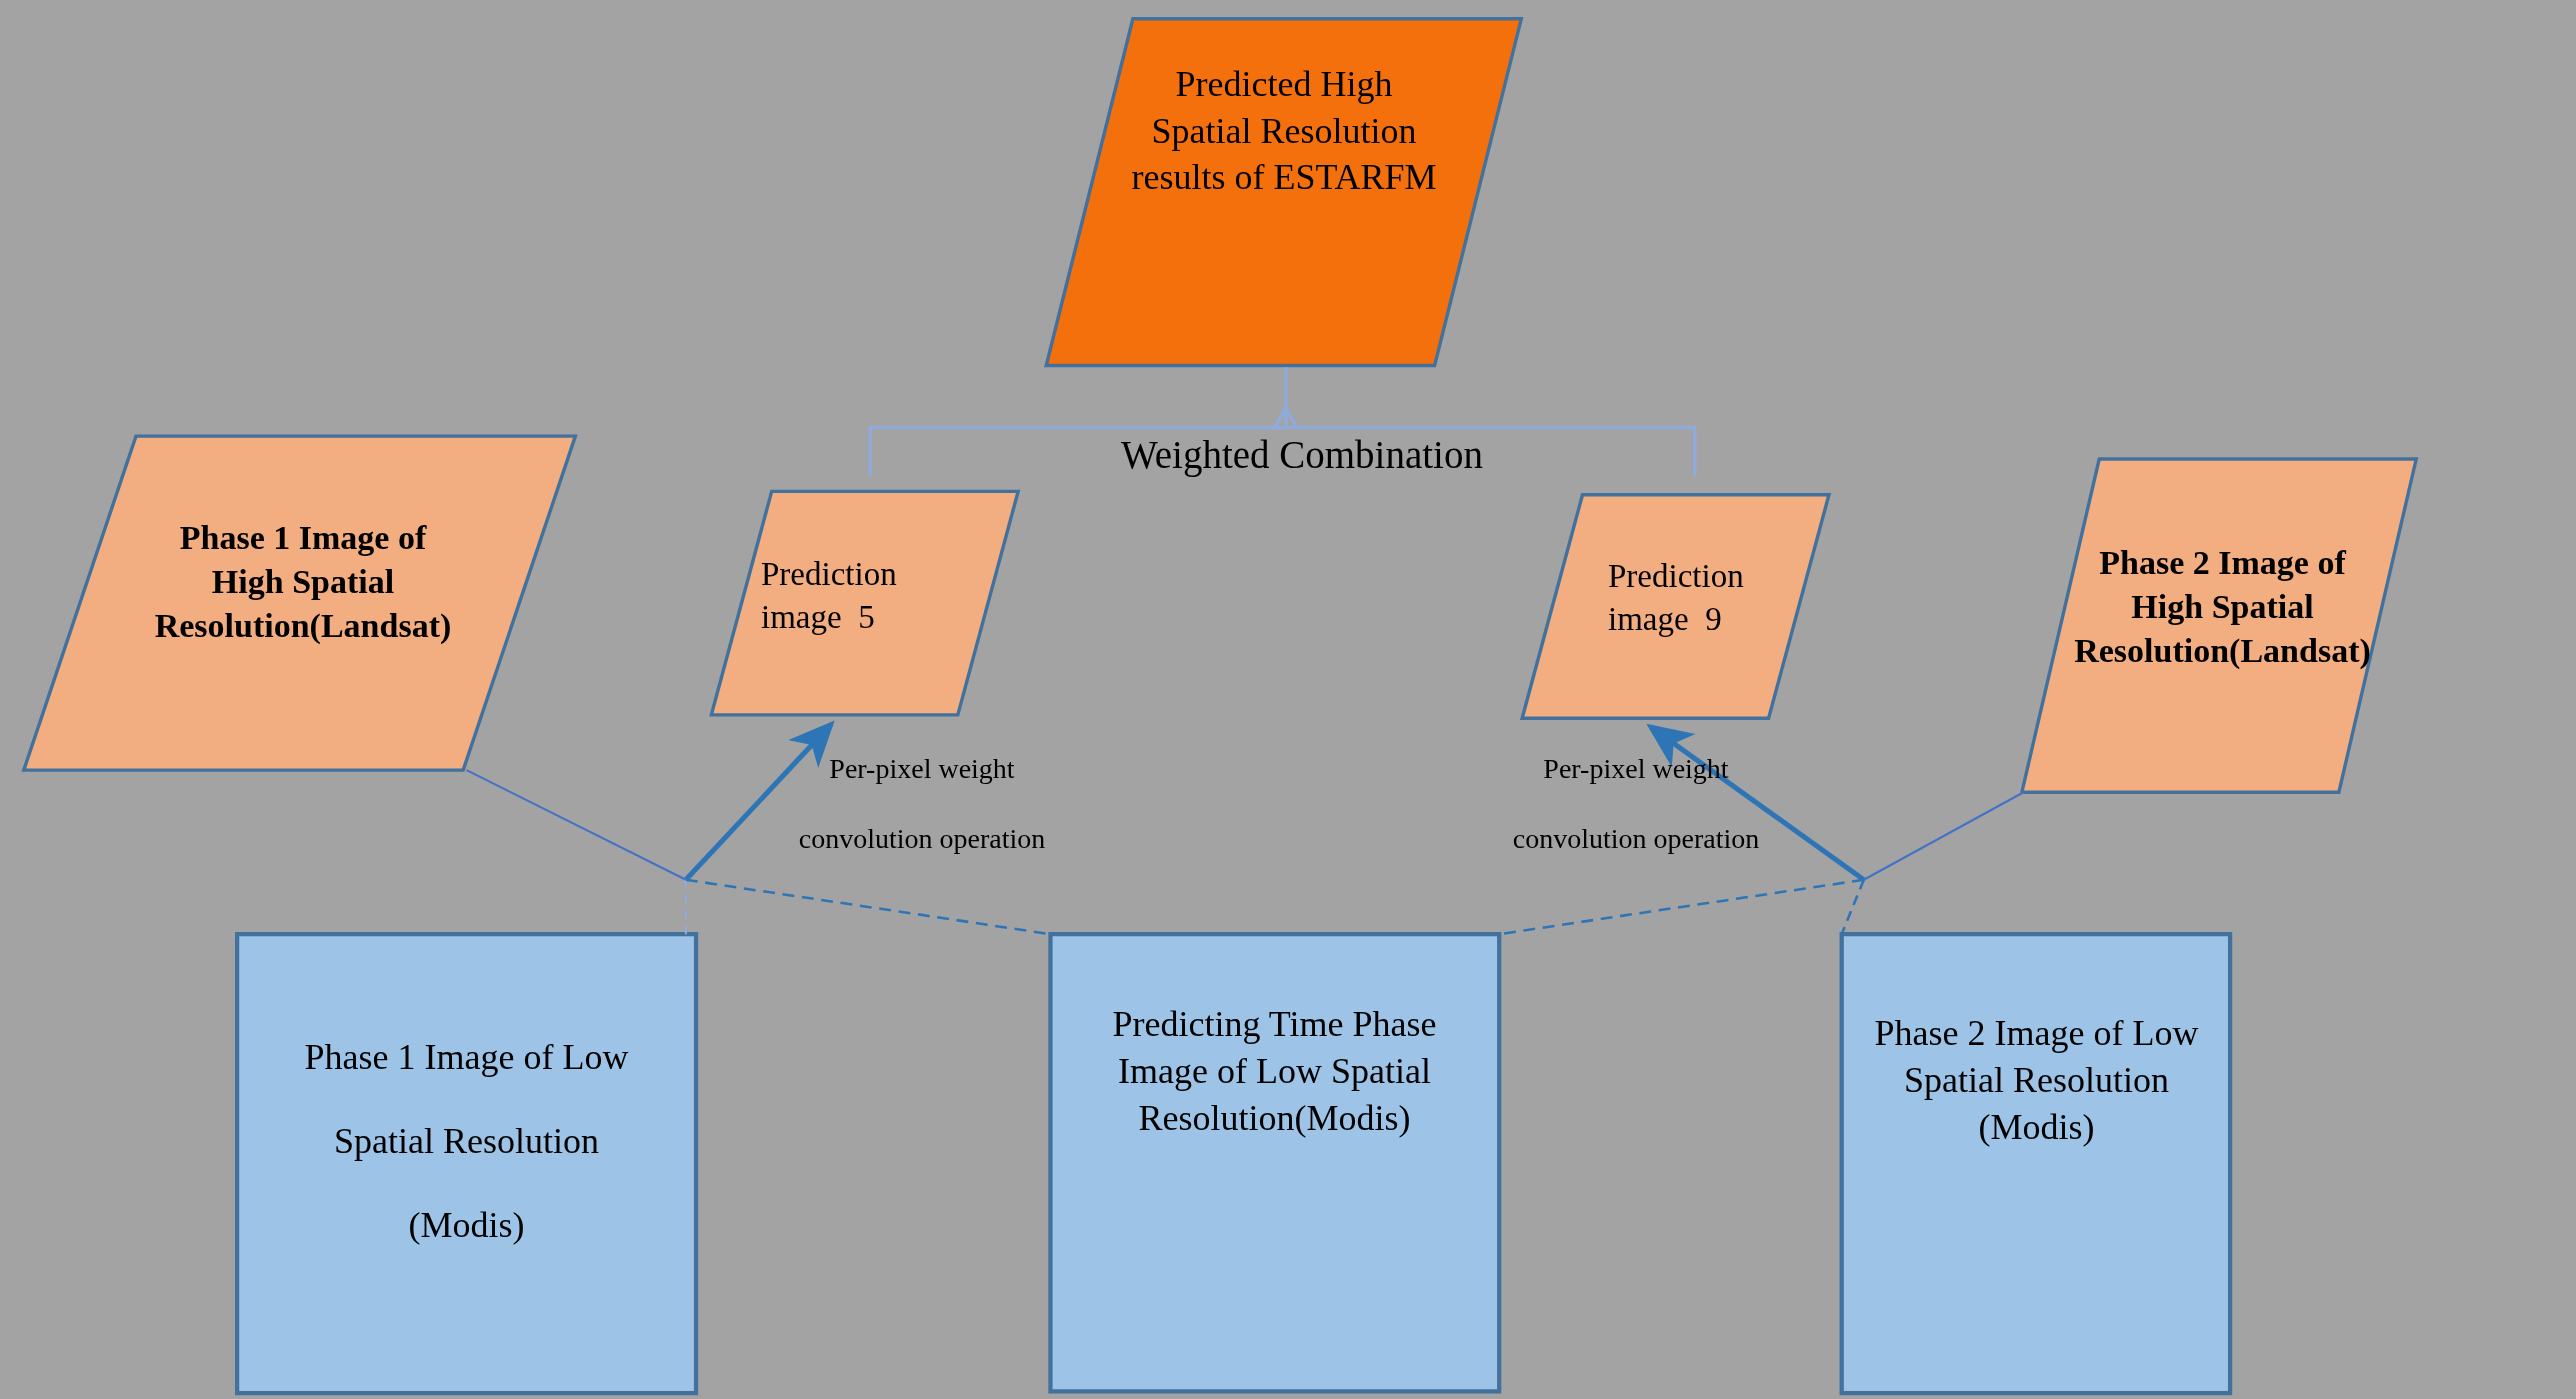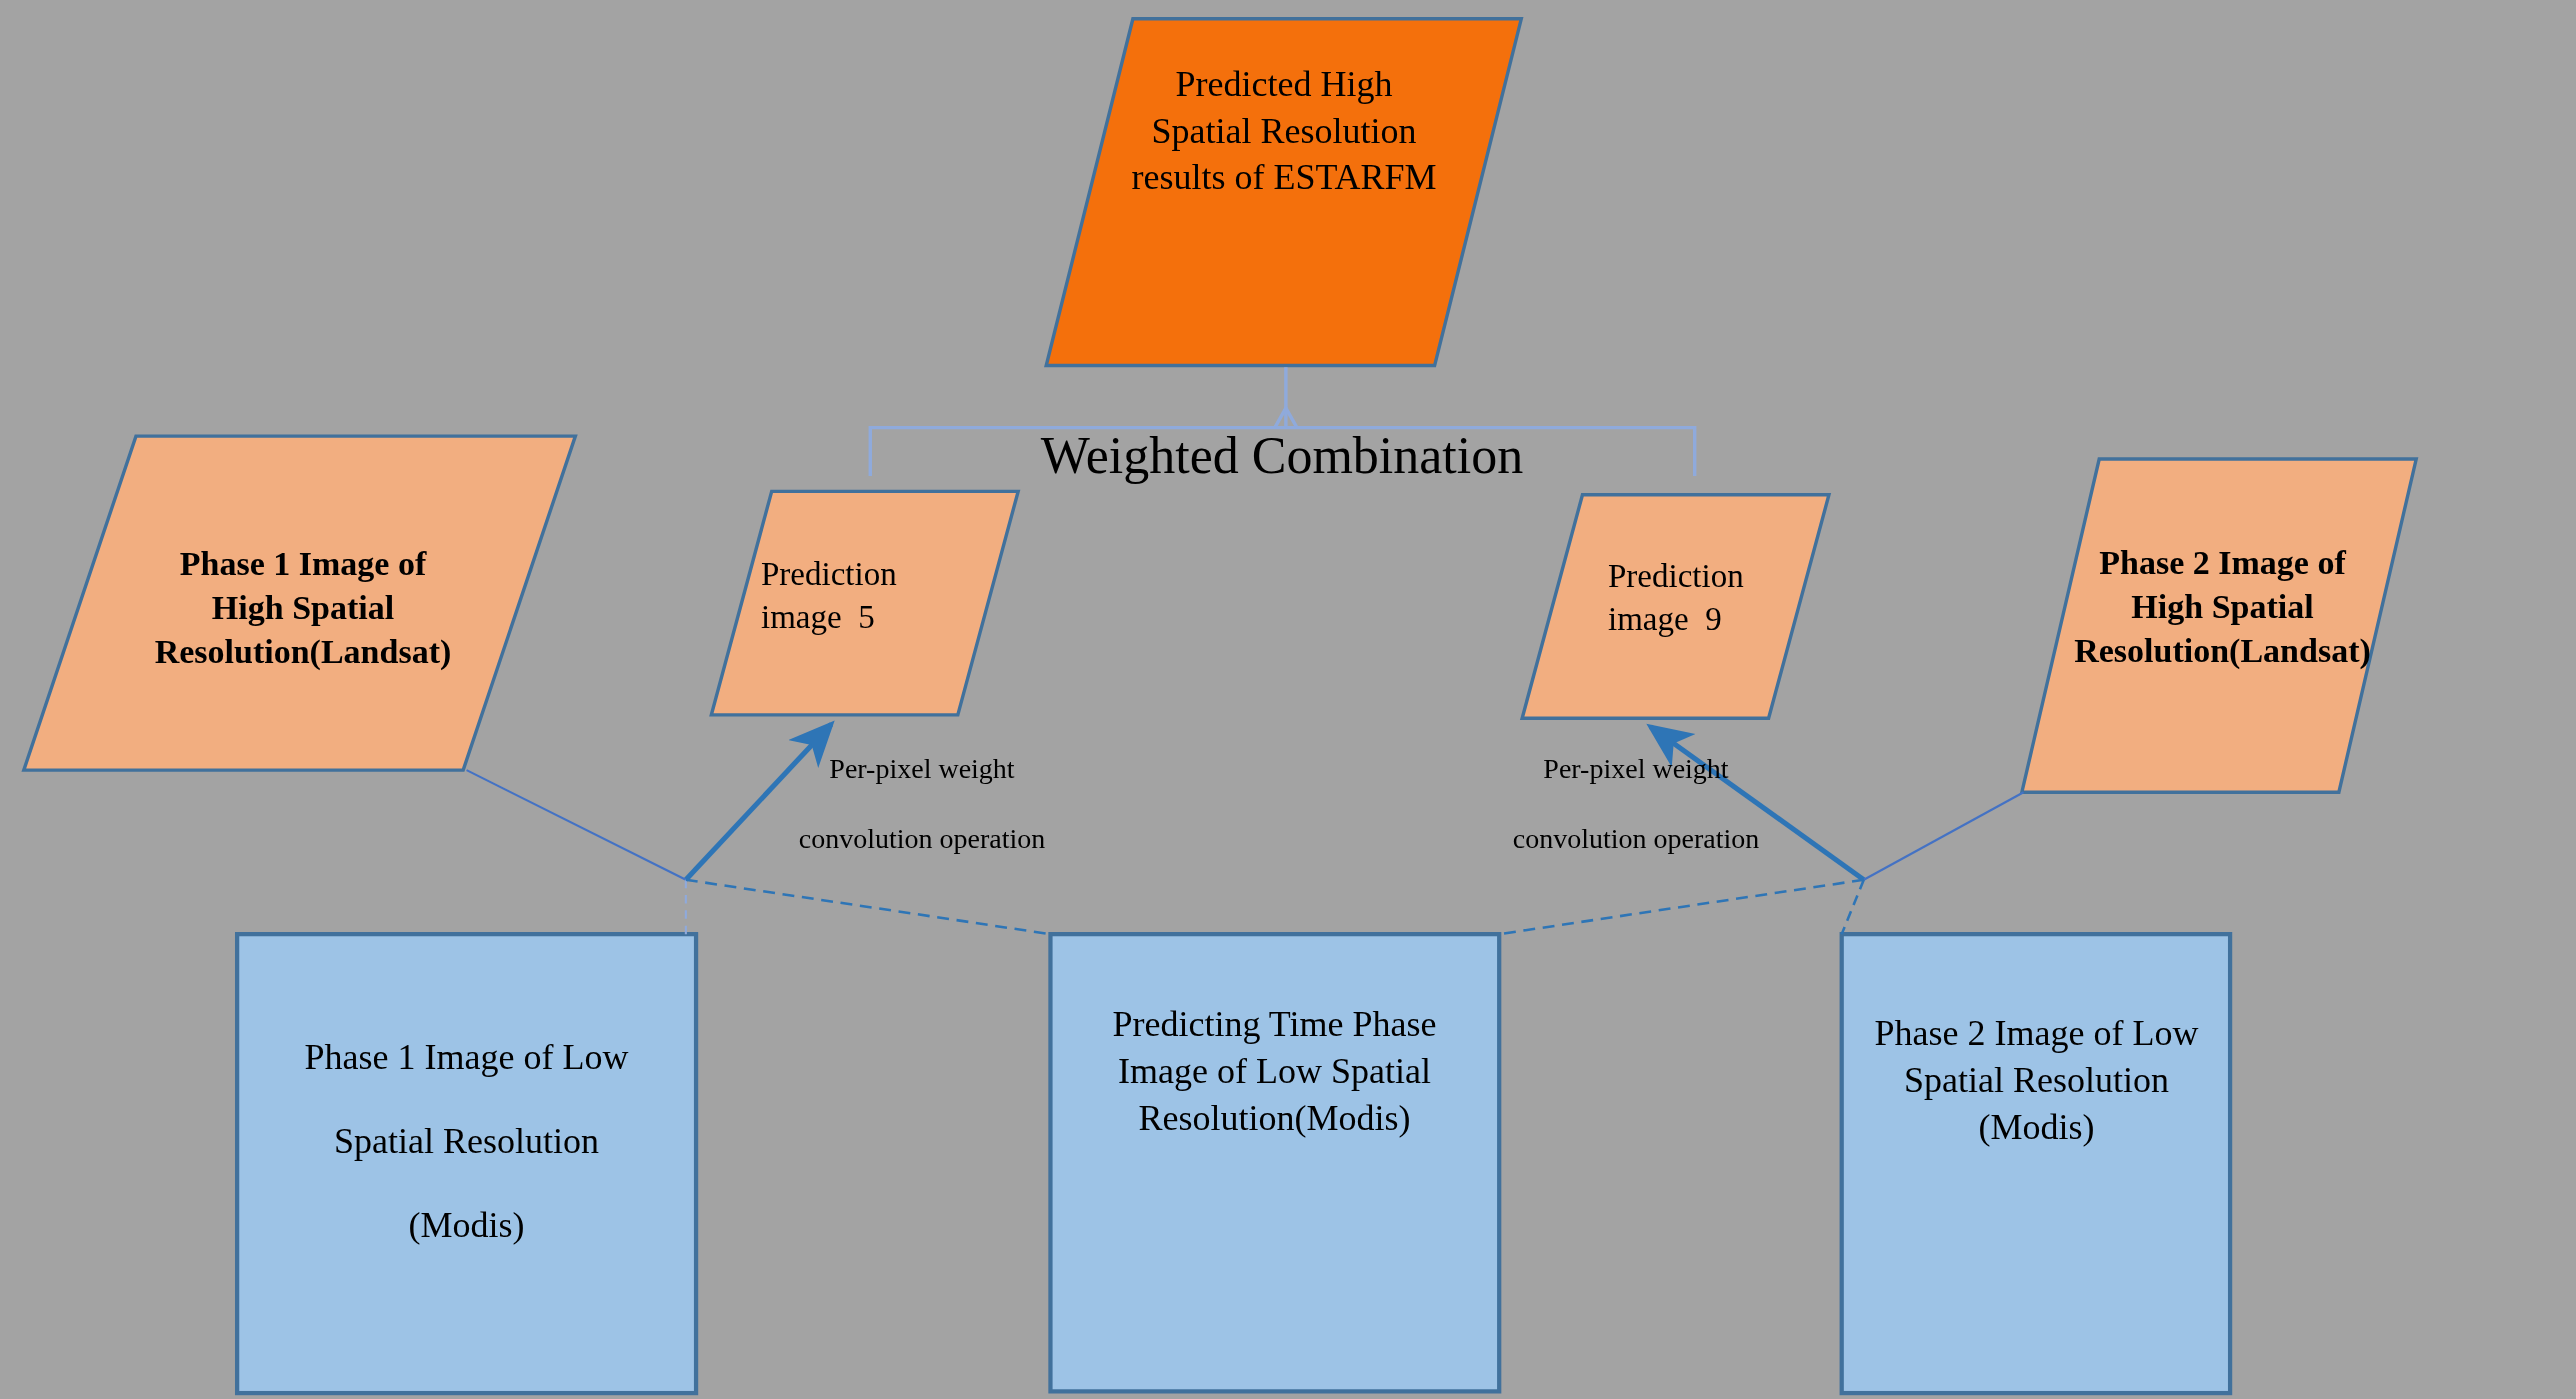--- a/index.html
+++ b/index.html
@@ -33,21 +33,21 @@
     white-space: pre;
     line-height: 1.30;
     pointer-events: none;
   }
   .node-label span { display: block; }
 
   .lbl-top      { font-size: 36px; }
   .lbl-side     { font-size: 34px; font-weight: 700; }
   .lbl-pred     { font-size: 33px; }
   .lbl-blue     { font-size: 36px; }
-  .lbl-bracket  { font-size: 52px; }
+  .lbl-bracket  { font-size: 39px; padding-left: 20px; }
   .lbl-conv     { font-size: 28px; line-height: 1.35; gap: 32px; }
 </style>
 </head>
 <body>
 
 <div id="canvas">
 
   <svg id="vectors" viewBox="0 0 3031 1647" xmlns="http://www.w3.org/2000/svg">
 
     <defs>
@@ -90,21 +90,21 @@
   <div class="node-label lbl-top" style="left:1046px; top:76px; width:476px; height:110px;">
     <span>Predicted High</span>
     <span>Spatial Resolution</span>
     <span>results of ESTARFM</span>
   </div>
 
   <div class="node-label lbl-bracket" style="left:870px; top:429px; width:824px; height:53px;">
     <span>Weighted Combination</span>
   </div>
 
-  <div class="node-label lbl-side" style="left:31px; top:536px; width:544px; height:144px;">
+  <div class="node-label lbl-side" style="left:31px; top:510px; width:544px; height:144px;">
     <span>Phase 1 Image of</span>
     <span>High Spatial</span>
     <span>Resolution(Landsat)</span>
   </div>
 
   <div class="node-label lbl-side" style="left:2027px; top:535px; width:391px; height:144px;">
     <span>Phase 2 Image of</span>
     <span>High Spatial</span>
     <span>Resolution(Landsat)</span>
   </div>

